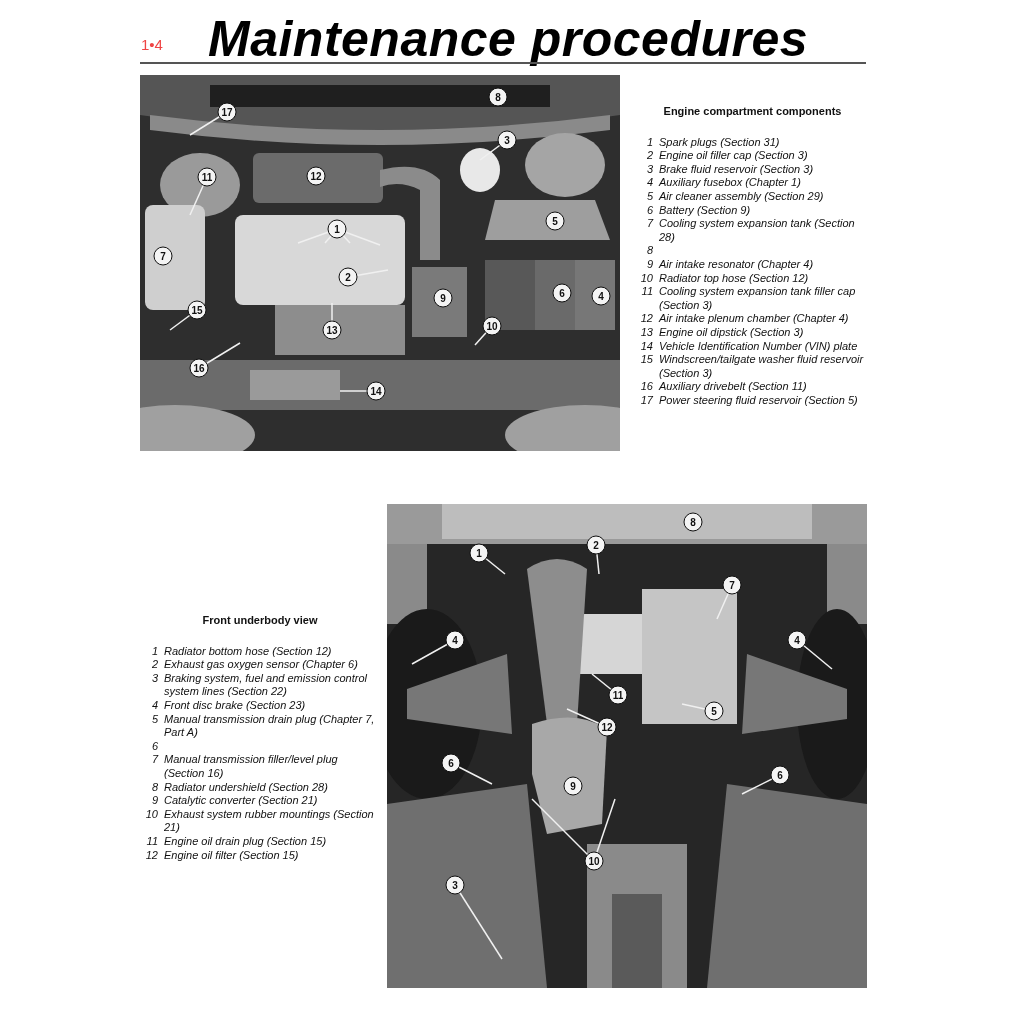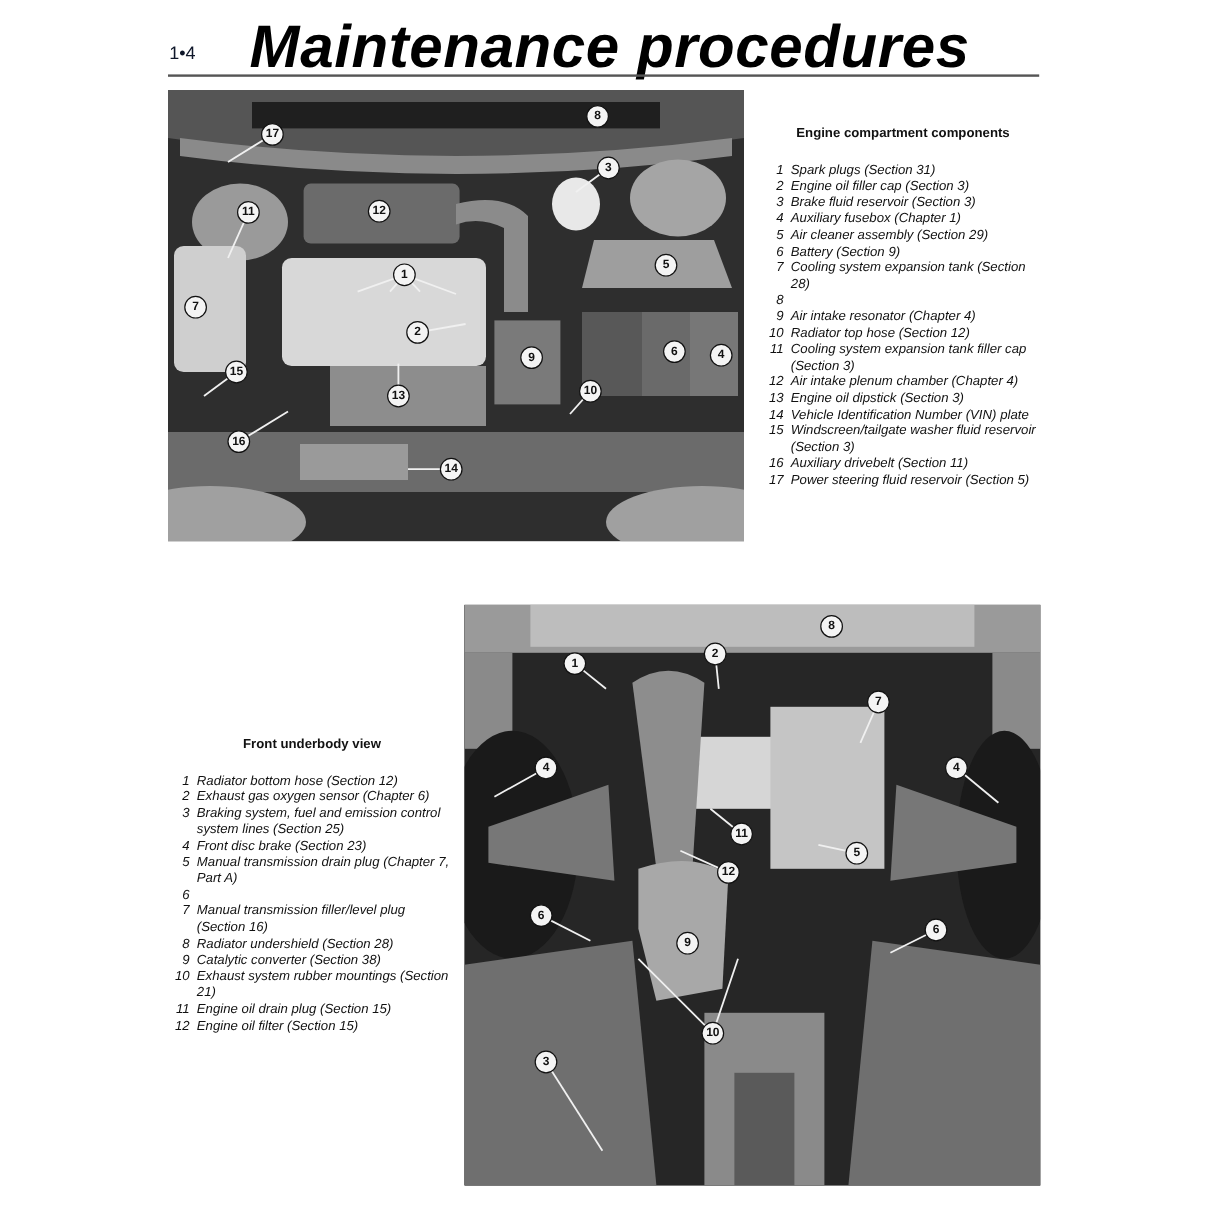--- a/index.html
+++ b/index.html
@@ -1,17 +1,17 @@
 <!DOCTYPE html>
 <html><head>
 <meta charset="utf-8">
 <style>
   html, body { margin: 0; padding: 0; background: #ffffff; }
   body { width: 1012px; height: 1012px; position: relative; overflow: hidden; font-family: "Liberation Sans", sans-serif; color: #111; }
-  .page-num { position: absolute; left: 141px; top: 36px; font-size: 15px; color: #0f172a; }
+  .page-num { position: absolute; left: 141px; top: 36px; font-size: 15px; color: #ef4444; }
   .page-title { position: absolute; left: 208px; top: 10px; font-size: 50px; font-weight: bold; font-style: italic; letter-spacing: 0.5px; color: #000; margin: 0; }
   .title-rule { position: absolute; left: 140px; top: 62px; width: 726px; height: 2px; background: #555; }
 
   .photo { position: absolute; background: #3a3a3a; overflow: hidden; }
   .photo svg { display: block; }
   .photo-engine { left: 140px; top: 75px; width: 480px; height: 376px; }
   .photo-under { left: 387px; top: 504px; width: 480px; height: 484px; }
 
   .callout { position: absolute; width: 19px; height: 19px; border-radius: 50%; background: #f4f4f4; border: 1.5px solid #111; box-sizing: border-box; font-size: 10px; font-weight: bold; color: #111; display: flex; align-items: center; justify-content: center; transform: translate(-50%, -50%); }
 
@@ -220,21 +220,21 @@
       <li>
         <span class="num">1</span>
         <span class="txt">Radiator bottom hose (Section 12)</span>
       </li>
       <li>
         <span class="num">2</span>
         <span class="txt">Exhaust gas oxygen sensor (Chapter 6)</span>
       </li>
       <li>
         <span class="num">3</span>
-        <span class="txt">Braking system, fuel and emission control system lines (Section 25)</span>
+        <span class="txt">Braking system, fuel and emission control system lines (Section 22)</span>
       </li>
       <li>
         <span class="num">4</span>
         <span class="txt">Front disc brake (Section 23)</span>
       </li>
       <li>
         <span class="num">5</span>
         <span class="txt">Manual transmission drain plug (Chapter 7, Part A)</span>
       </li>
       <li>
@@ -243,21 +243,21 @@
       <li>
         <span class="num">7</span>
         <span class="txt">Manual transmission filler/level plug (Section 16)</span>
       </li>
       <li>
         <span class="num">8</span>
         <span class="txt">Radiator undershield (Section 28)</span>
       </li>
       <li>
         <span class="num">9</span>
-        <span class="txt">Catalytic converter (Section 38)</span>
+        <span class="txt">Catalytic converter (Section 21)</span>
       </li>
       <li>
         <span class="num">10</span>
         <span class="txt">Exhaust system rubber mountings (Section 21)</span>
       </li>
       <li>
         <span class="num">11</span>
         <span class="txt">Engine oil drain plug (Section 15)</span>
       </li>
       <li>

